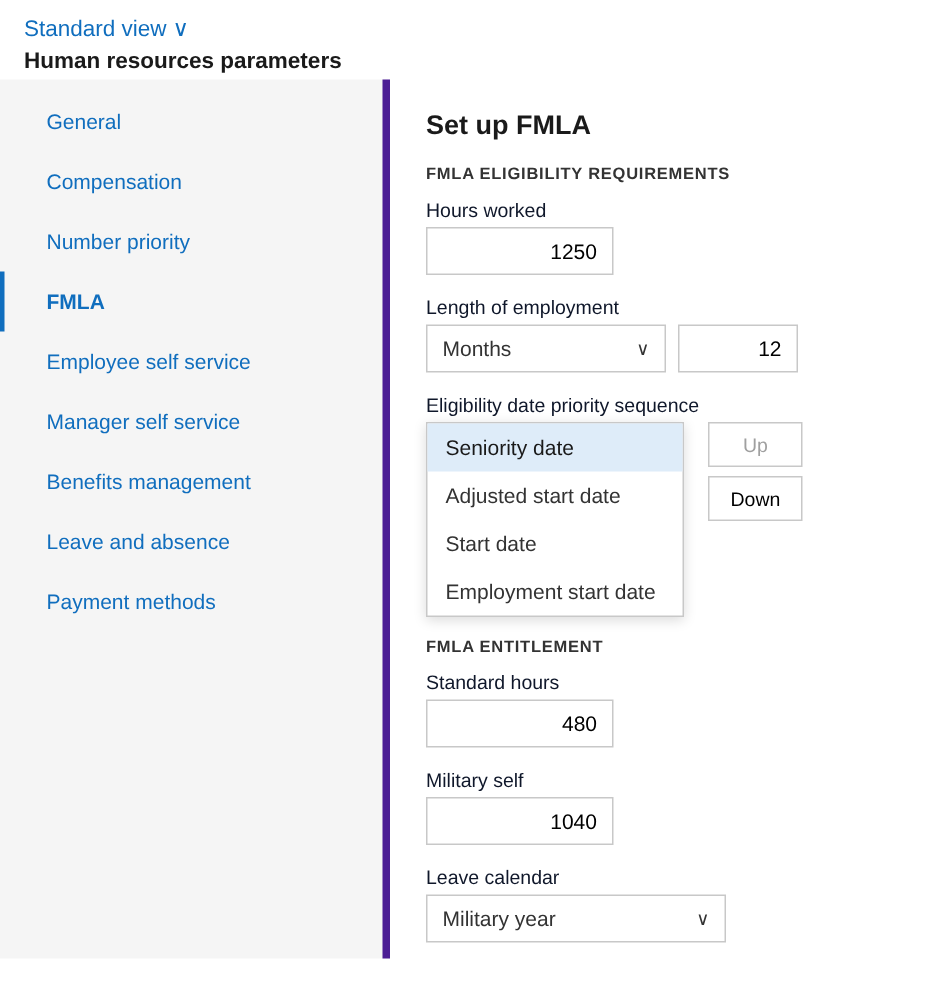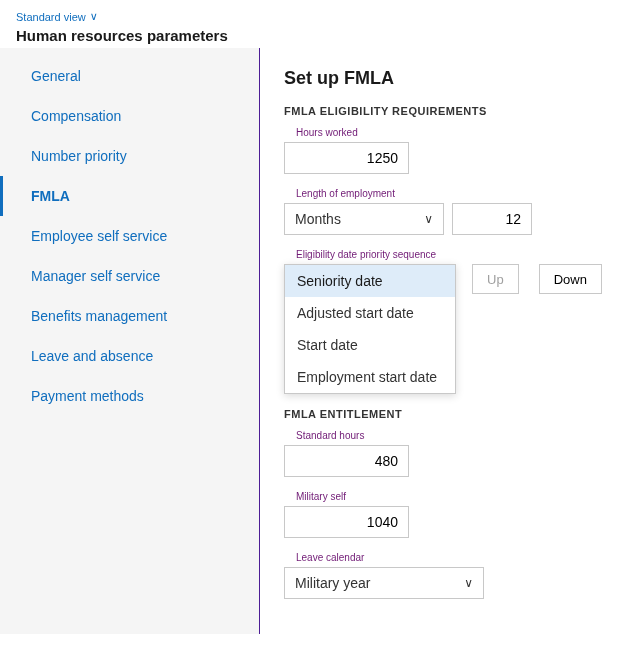--- a/index.html
+++ b/index.html
@@ -11,40 +11,40 @@
       width: 634px;
       height: 658px;
       overflow: hidden;
     }
     .top-bar {
       padding: 10px 16px 4px 16px;
       border-bottom: none;
     }
     .standard-view {
       color: #106ebe;
-      font-size: 11px;
+      font-size: 15px;
       display: flex;
       align-items: center;
       gap: 4px;
       cursor: pointer;
     }
     .page-title {
       font-size: 15px;
       font-weight: 600;
       color: #1a1a1a;
       margin-top: 4px;
     }
     .main-layout {
       display: flex;
       height: calc(658px - 72px);
     }
     .sidebar {
       width: 260px;
       background: #f5f5f5;
-      border-right: 1px solid #4c1d95;
+      border-right: 5px solid #4c1d95;
       padding-top: 8px;
     }
     .sidebar-item {
       padding: 12px 16px 12px 28px;
       cursor: pointer;
       color: #106ebe;
       font-size: 14px;
       border-left: 3px solid transparent;
     }
     .sidebar-item.selected-fmla {
@@ -70,24 +70,23 @@
       font-weight: 700;
       text-transform: uppercase;
       color: #333;
       letter-spacing: 0.5px;
       margin-bottom: 10px;
     }
     .field-group {
       margin-bottom: 14px;
     }
     .field-label {
-      font-size: 10px;
-      color: #701a75;
+      font-size: 13px;
+      color: #0f172a;
       margin-bottom: 4px;
-      margin-left: 12px;
     }
     .text-input {
       border: 1px solid #c8c8c8;
       padding: 5px 10px;
       font-size: 14px;
       text-align: right;
       width: 125px;
       height: 32px;
       background: #fff;
     }
@@ -124,22 +123,22 @@
       cursor: pointer;
       font-size: 14px;
       color: #333;
     }
     .dropdown-option.highlighted {
       background: #deecf9;
       color: #1a1a1a;
     }
     .priority-buttons {
       display: flex;
-      flex-direction: row;
-      gap: 20px;
+      flex-direction: column;
+      gap: 6px;
       margin-left: 8px;
     }
     .btn {
       border: 1px solid #c8c8c8;
       background: #fff;
       padding: 4px 14px;
       font-size: 13px;
       cursor: pointer;
       height: 30px;
     }

